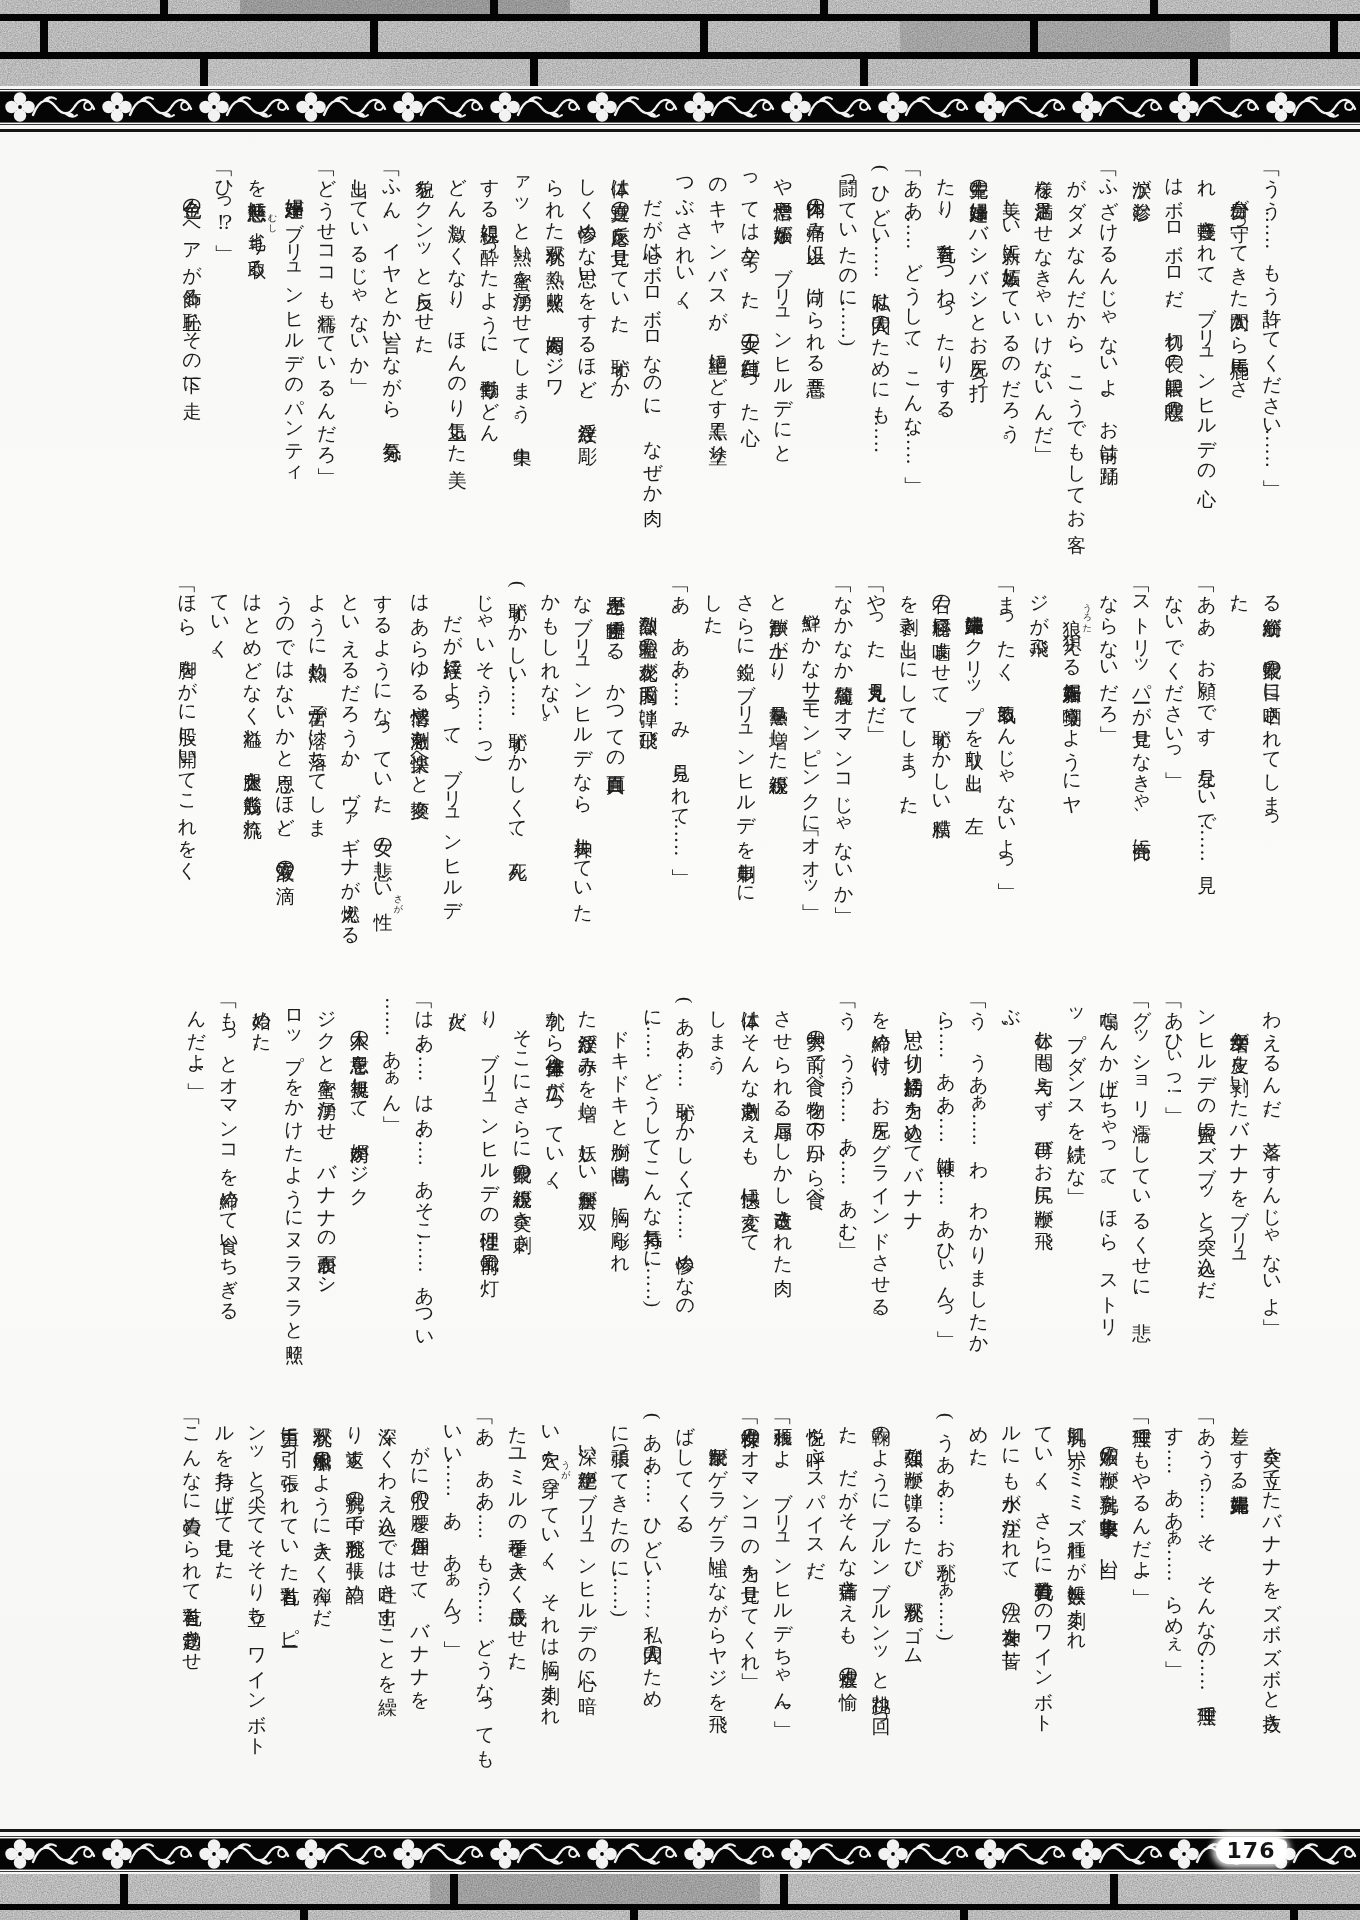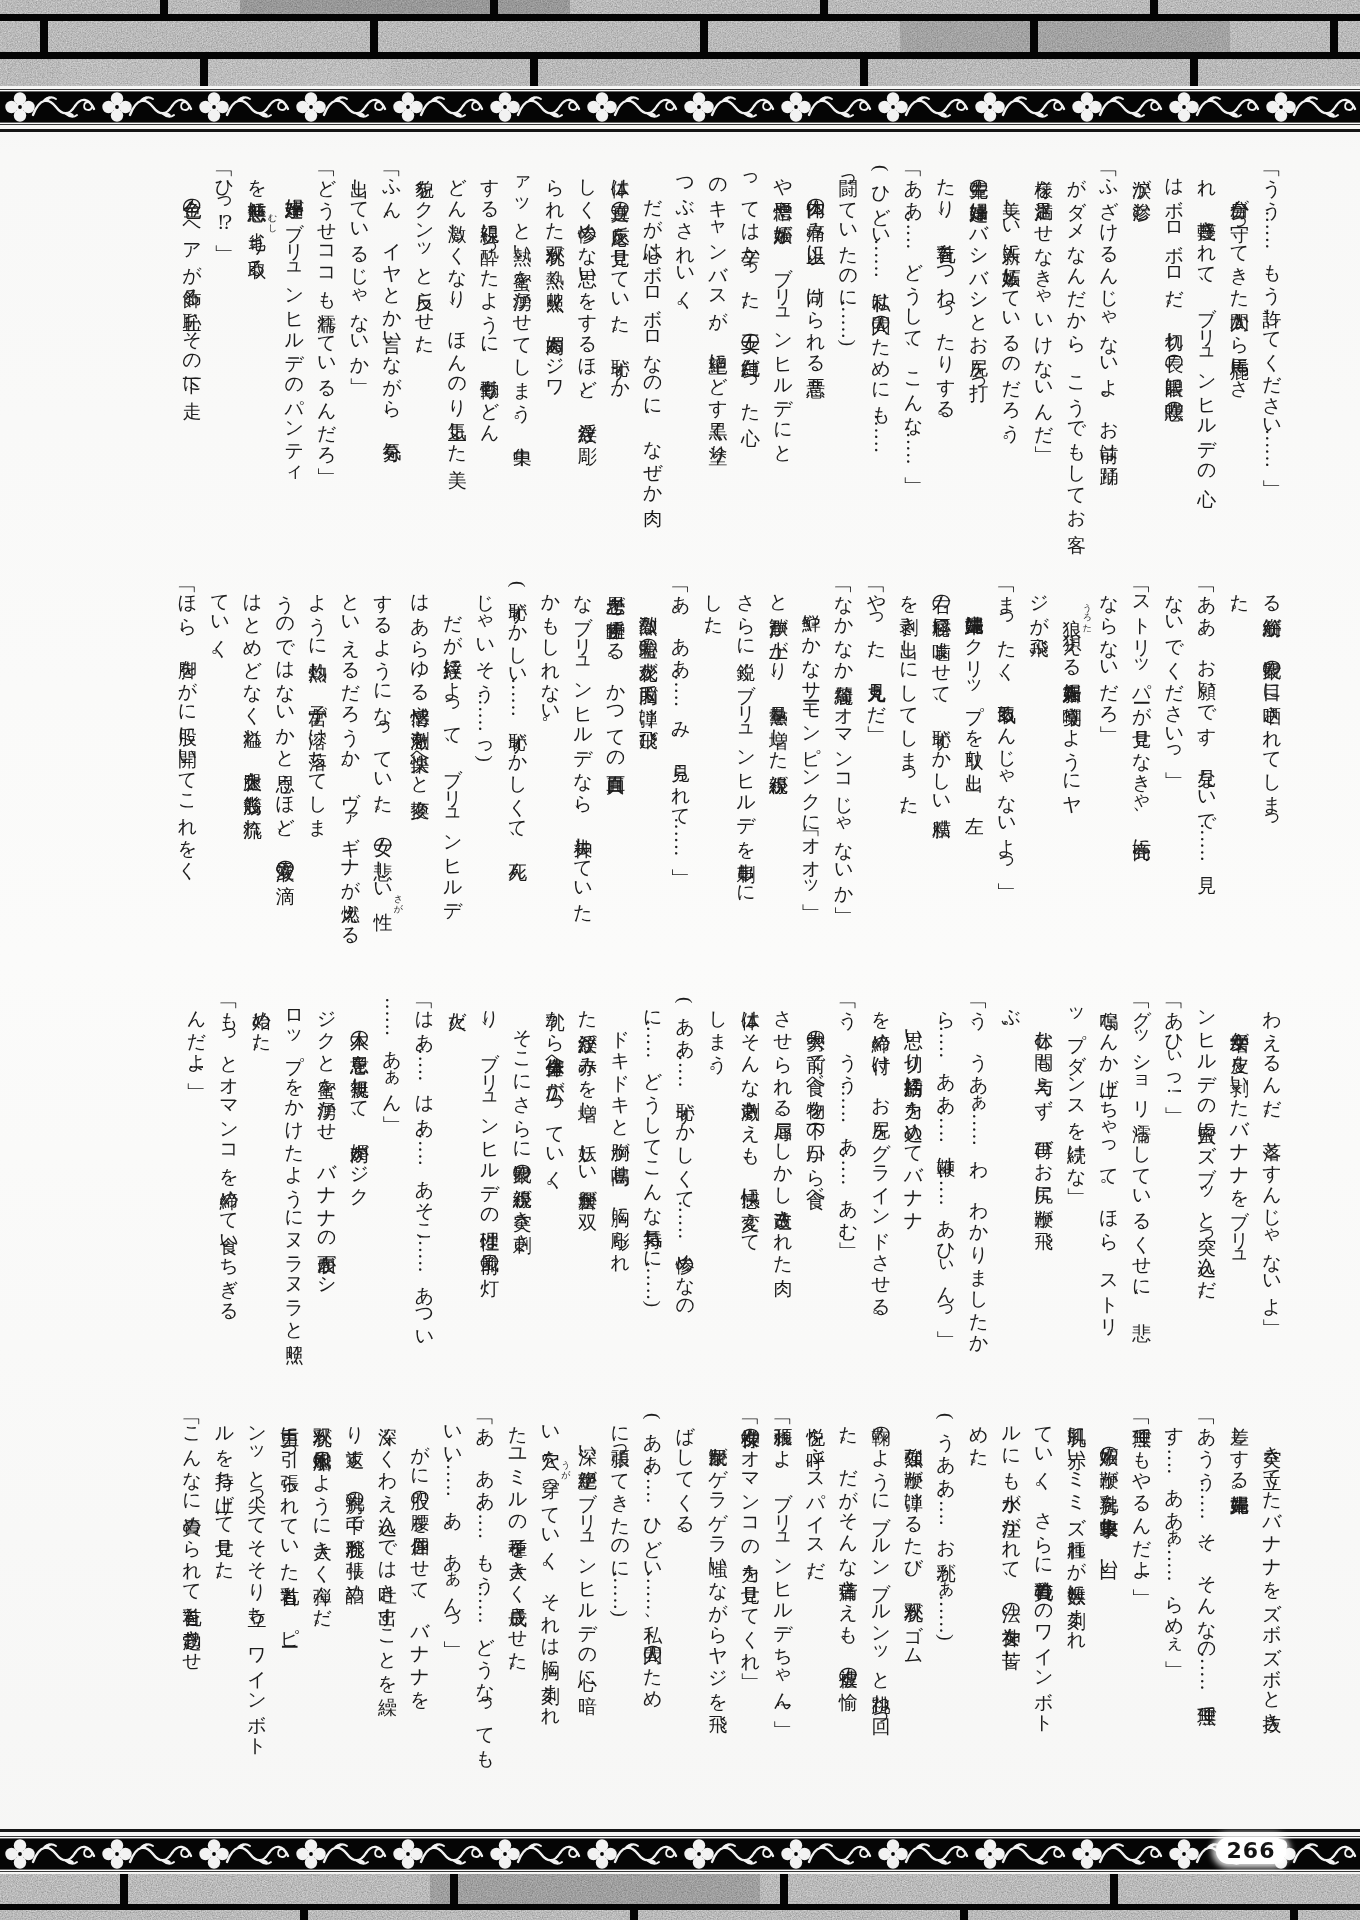--- a/index.html
+++ b/index.html
@@ -334,15 +334,15 @@
       <rect x="450" y="0" width="8" height="30" fill="#040404"></rect>
       <rect x="780" y="0" width="8" height="30" fill="#040404"></rect>
       <rect x="1110" y="0" width="8" height="30" fill="#040404"></rect>
       <rect x="300" y="36" width="8" height="10" fill="#040404"></rect>
       <rect x="630" y="36" width="8" height="10" fill="#040404"></rect>
       <rect x="960" y="36" width="8" height="10" fill="#040404"></rect>
       <rect x="1290" y="36" width="8" height="10" fill="#040404"></rect>
     </svg>
   </div>
 
-  <div class="pagenum">266</div>
+  <div class="pagenum">176</div>
 
 </div>
 
 </body></html>

